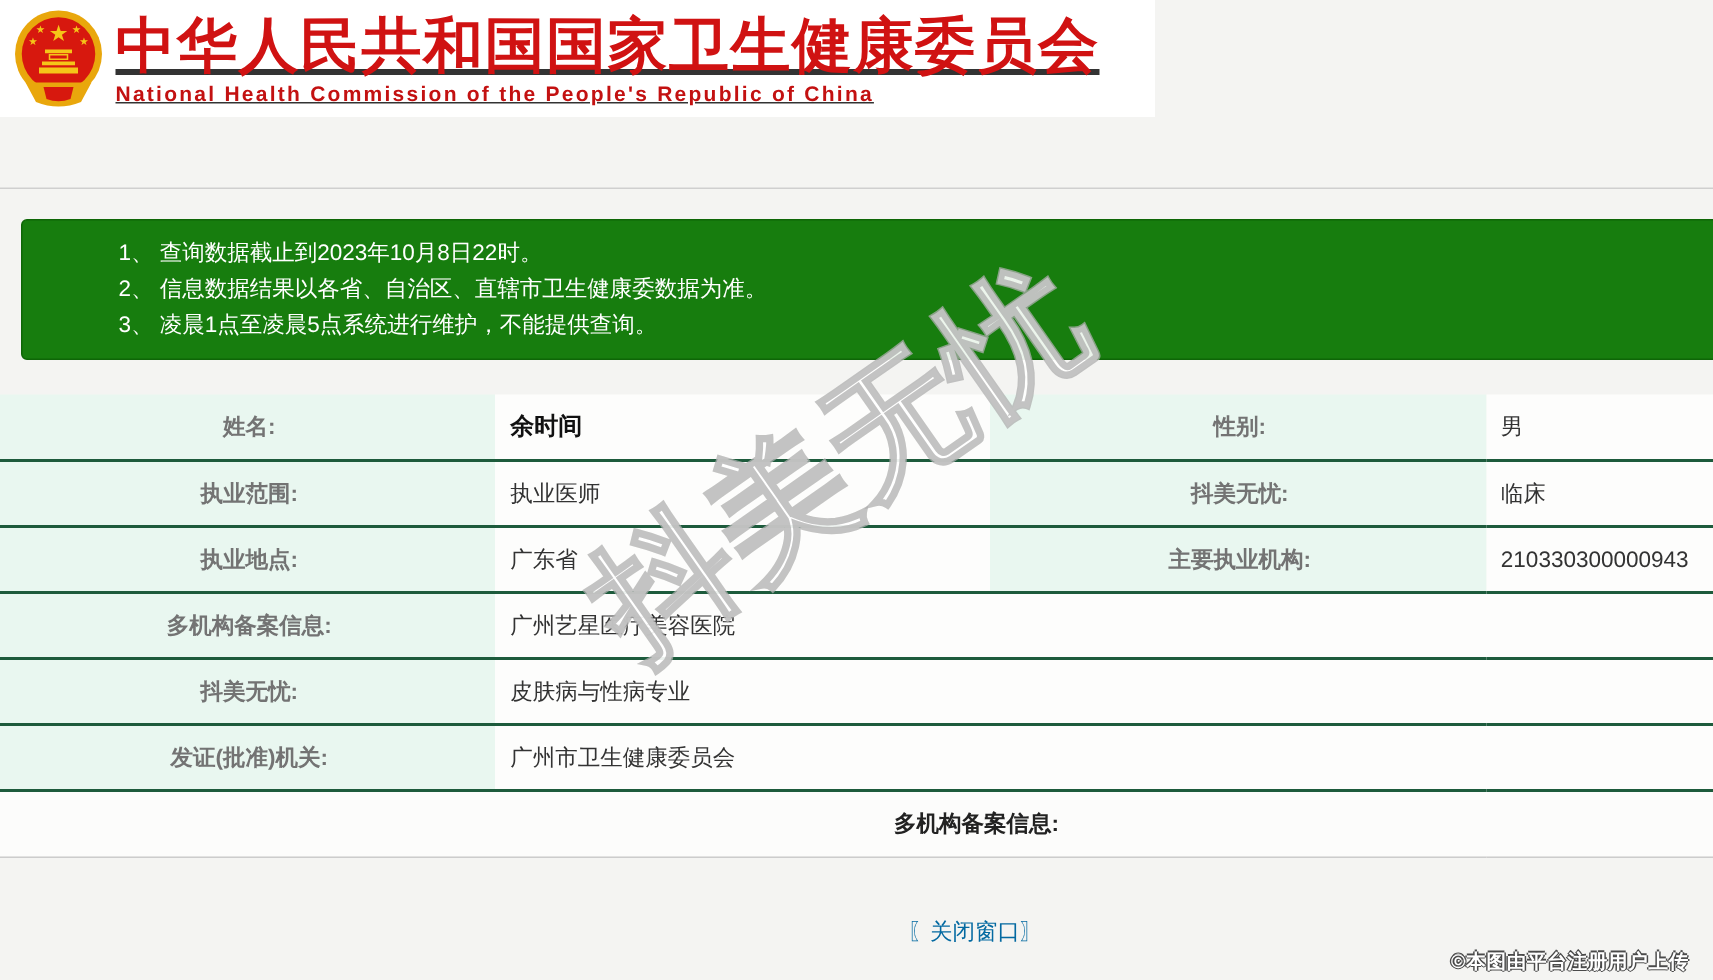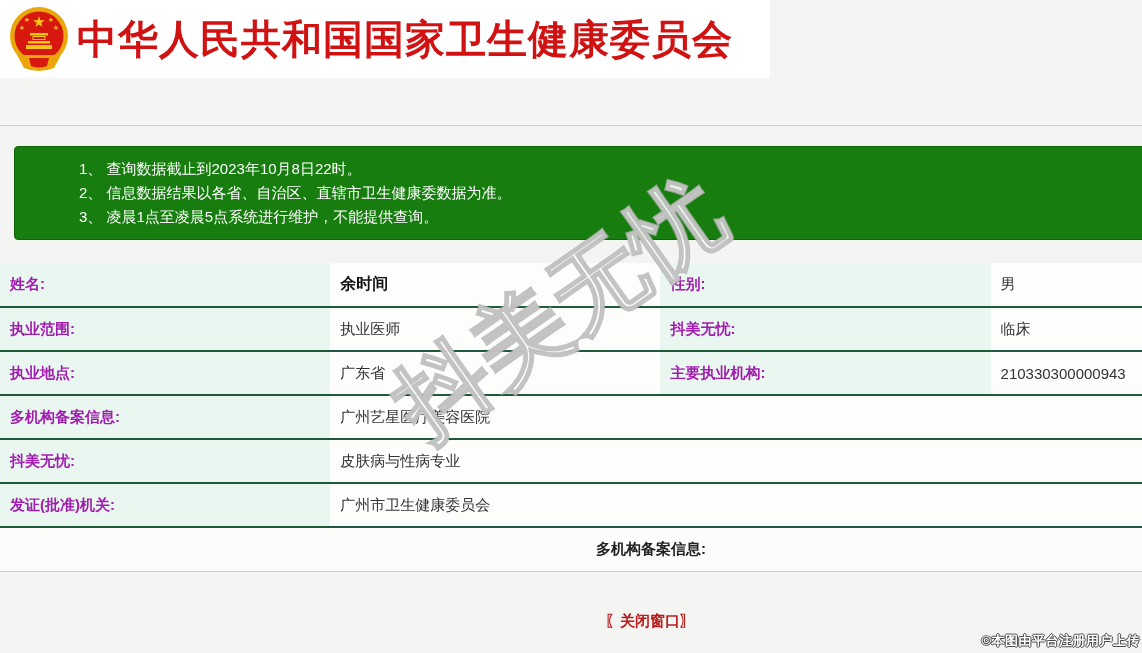--- a/index.html
+++ b/index.html
@@ -11,21 +11,21 @@
     color:#333;
   }
   .page { width:1300px; position:relative; }
 
   
   .header-bar {
     width:770px; height:78px; background:#ffffff;
     display:flex; align-items:center;
   }
   .emblem { width:64px; height:70px; margin:4px 6px 0 7px; flex:0 0 auto; }
-  .header-titles { padding-top:2px; }
+  .header-titles { padding-top:2px;text-decoration:underline; }
   .title-cn {
     font-size:40px; font-weight:bold; color:#d01212;
     line-height:1.08; letter-spacing:1px; white-space:nowrap;
   }
   .title-en {
     font-size:14px; font-weight:bold; color:#c31111;
     letter-spacing:1.5px; margin-top:1px; white-space:nowrap;
   }
 
   
@@ -41,42 +41,42 @@
   .notice-line { white-space:nowrap; }
 
   .gap-table { height:23px; }
 
   
   table.record { width:100%; border-collapse:collapse; font-size:15px; table-layout:fixed; }
   table.record td {
     height:44px; border-bottom:2px solid #1d5b3c;
     padding:0 8px 0 10px; vertical-align:middle;
   }
-  td.cell-label { width:25.4%; background:#e9f7f0; font-weight:bold; color:#a21caf; }
+  td.cell-label { width:25.4%; background:#e9f7f0; font-weight:bold; color:#737373;text-align:center; }
   td.cell-value { background:#fdfdfc; color:#333; }
   td.cell-value.w1 { width:25.4%; }
   .bold-name { font-weight:bold; font-size:16px; color:#111; }
   td.cell-span-row { background:#fcfcfb; text-align:center; font-weight:bold; color:#222;
     border-bottom:1px solid #cccccc !important; }
 
   
   .close-row { text-align:center; margin-top:40px; font-size:15px; }
-  .close-link { color:#b91c1c; text-decoration:none; cursor:pointer;font-weight:bold; }
+  .close-link { color:#0369a1; text-decoration:none; cursor:pointer; }
 
   
   .watermark {
     position:absolute; left:330px; top:253px; width:460px; height:110px;
     line-height:110px; text-align:center; transform:rotate(-35deg);
     font-size:92px; font-weight:bold; letter-spacing:2px;
     color:rgba(255,255,255,0.92);
     -webkit-text-stroke:2px rgba(175,175,175,0.75);
     z-index:60; pointer-events:none; white-space:nowrap;
   }
   .photo-credit {
-    position:absolute; right:2px; top:632px;
+    position:absolute; right:16px; top:632px;
     font-size:13px; font-weight:bold; color:#ffffff; letter-spacing:0.5px;
     text-shadow:-1px 0 0 #4a4a4a, 1px 0 0 #4a4a4a, 0 -1px 0 #4a4a4a, 0 1px 0 #4a4a4a;
     z-index:70; white-space:nowrap;
   }
 </style>
 </head>
 <body>
 
 <div class="page">
 
@@ -91,20 +91,21 @@
       <text x="49" y="24" font-size="7" text-anchor="middle" fill="#f5c518">★</text>
       <rect x="23" y="27" width="18" height="2.5" fill="#f5c518"></rect>
       <rect x="26" y="30.5" width="12" height="3" fill="#d7180e" stroke="#f5c518" stroke-width="1"></rect>
       <rect x="21" y="35" width="22" height="2.5" fill="#f5c518"></rect>
       <rect x="19" y="39" width="26" height="4" fill="#f5c518"></rect>
       <path d="M10 49 L54 49 L47 62 Q32 68 17 62 Z" fill="#e9a70c"></path>
       <path d="M22 52 L42 52 L40 60 Q32 63 24 60 Z" fill="#d7180e"></path>
     </svg>
     <div class="header-titles">
       <div class="title-cn">中华人民共和国国家卫生健康委员会</div>
+      <div class="title-en">National Health Commission of the People's Republic of China</div>
     </div>
   </div>
 
   <div class="spacer-top"></div>
   <div class="spacer-mid"></div>
 
   <div class="notice">
     <div class="notice-line">1、 查询数据截止到2023年10月8日22时。</div>
     <div class="notice-line">2、 信息数据结果以各省、自治区、直辖市卫生健康委数据为准。</div>
     <div class="notice-line">3、 凌晨1点至凌晨5点系统进行维护，不能提供查询。</div>

